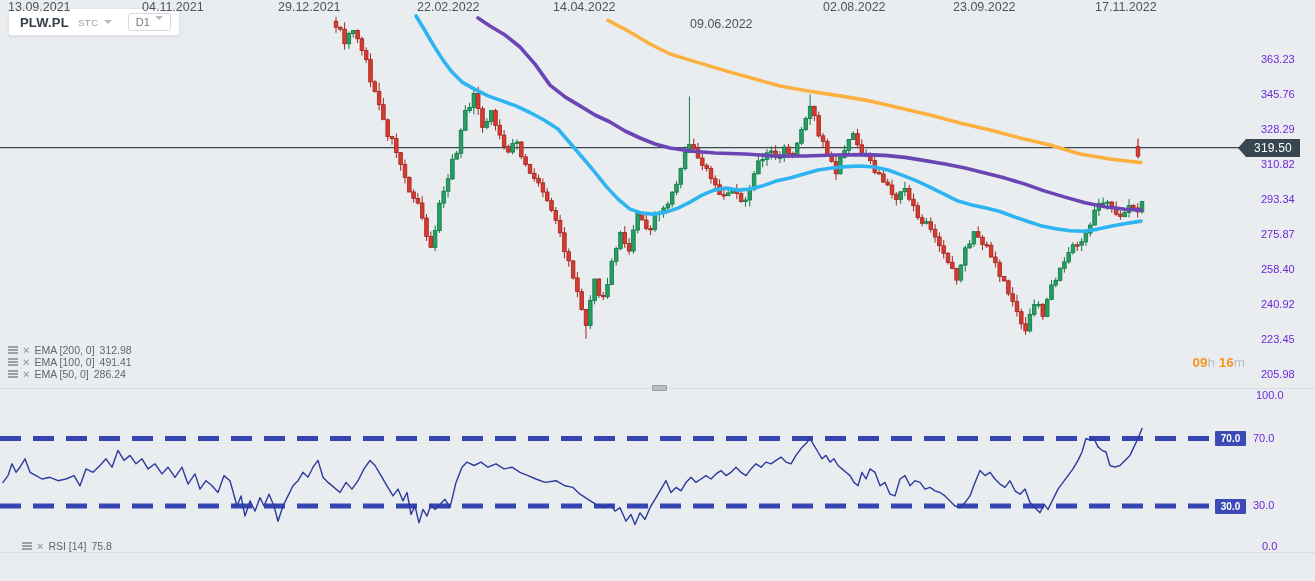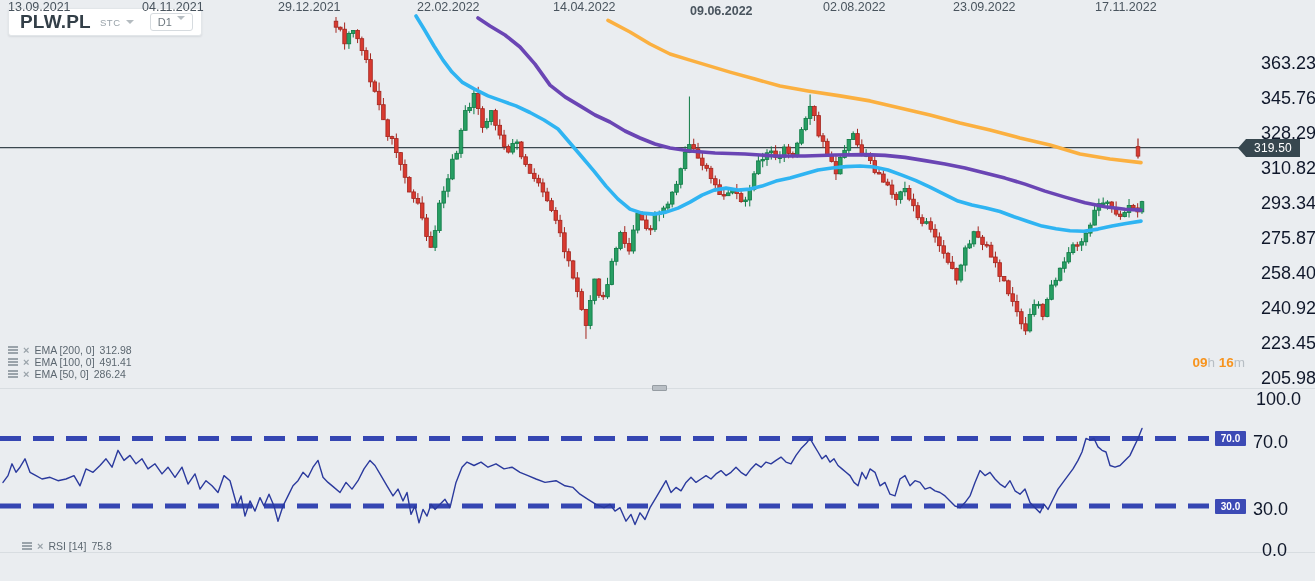--- a/index.html
+++ b/index.html
@@ -7,36 +7,36 @@
        font-family:"Liberation Sans", sans-serif;position:relative;}
   #root{position:absolute;inset:0;width:1315px;height:581px;}
   #chart-svg{position:absolute;left:0;top:0;}
   .divider{position:absolute;left:0;width:1315px;height:1px;background:#d8dde1;}
   .divider-handle{position:absolute;left:652px;top:385px;width:15px;height:6px;
       background:#b9bfc5;border:1px solid #969da3;border-radius:1px;box-sizing:border-box;}
   
   .chip{position:absolute;left:8px;top:8px;height:26px;display:flex;align-items:center;
       background:#ffffff;border:1px solid #e2e6e9;border-radius:3px;
       box-shadow:0 1px 2px rgba(40,50,60,.10);padding:0 8px 0 11px;}
-  .chip .sym{font-size:19px;font-weight:700;color:#333f48;letter-spacing:.2px;}
+  .chip .sym{font-size:13px;font-weight:700;color:#333f48;letter-spacing:.2px;}
   .chip .stc{font-size:9.5px;color:#99a3aa;margin-left:9px;letter-spacing:.6px;}
   .chev{width:0;height:0;border-left:4px solid transparent;border-right:4px solid transparent;
       border-top:4.5px solid #b4bbc0;margin-left:5px;display:inline-block;}
   .tfbox{display:flex;align-items:flex-start;border:1px solid #d6dbdf;border-radius:3px;
       padding:2px 7px;margin-left:16px;font-size:11px;color:#6e7980;background:#fff;}
   
   .indrows{position:absolute;left:8px;top:344px;}
   .indrow{display:flex;align-items:center;height:12px;font-size:10.5px;color:#5c6770;white-space:nowrap;}
   .lines-icon{width:10px;height:8px;margin-right:5px;
       background:repeating-linear-gradient(to bottom,#9aa3aa 0 1.6px,transparent 1.6px 3.2px);}
   .x-icon{color:#9aa3aa;font-size:11px;font-weight:700;margin-right:5px;line-height:8px;}
   .indrow .val{margin-left:5px;}
   .rsirow{position:absolute;left:22px;top:540px;}
   
-  .axlabel{position:absolute;font-size:18px;color:#0f172a;white-space:nowrap;}
+  .axlabel{position:absolute;font-size:11px;color:#6d28d9;white-space:nowrap;}
   .datelabel{position:absolute;top:555px;font-size:12.5px;color:#49545e;white-space:nowrap;}
   
   .price-badge{position:absolute;left:1246px;width:54px;height:18px;background:#37474f;
       color:#fff;font-size:12px;font-weight:400;display:flex;align-items:center;
       justify-content:center;letter-spacing:.2px;}
   .price-badge .tip{position:absolute;left:-8px;top:0;width:0;height:0;
       border-top:9px solid transparent;border-bottom:9px solid transparent;
       border-right:8px solid #37474f;}
   
   .rsi-badge{position:absolute;left:1215px;width:31px;height:15px;background:#3c4ab5;
@@ -519,19 +519,19 @@
       <span class="axlabel" style="left: 1253px; top: 432px;">70.0</span>
       <span class="axlabel" style="left: 1253px; top: 499px;">30.0</span>
       <span class="axlabel" style="left: 1262px; top: 540px;">0.0</span>
     </div>
   <div id="date-axis">
       <span class="datelabel" style="left: 8px; top: 0px;">13.09.2021</span>
       <span class="datelabel" style="left: 142px; top: 0px;">04.11.2021</span>
       <span class="datelabel" style="left: 278px; top: 0px;">29.12.2021</span>
       <span class="datelabel" style="left: 417px; top: 0px;">22.02.2022</span>
       <span class="datelabel" style="left: 553px; top: 0px;">14.04.2022</span>
-      <span class="datelabel" style="left: 690px; top: 4px; font-weight: bold;">09.06.2022</span>
+      <span class="datelabel" style="left: 690px; top: 17px;">09.06.2022</span>
       <span class="datelabel" style="left: 823px; top: 0px;">02.08.2022</span>
       <span class="datelabel" style="left: 953px; top: 0px;">23.09.2022</span>
       <span class="datelabel" style="left: 1095px; top: 0px;">17.11.2022</span>
     </div>
 
 </div>
 
 </body></html>

